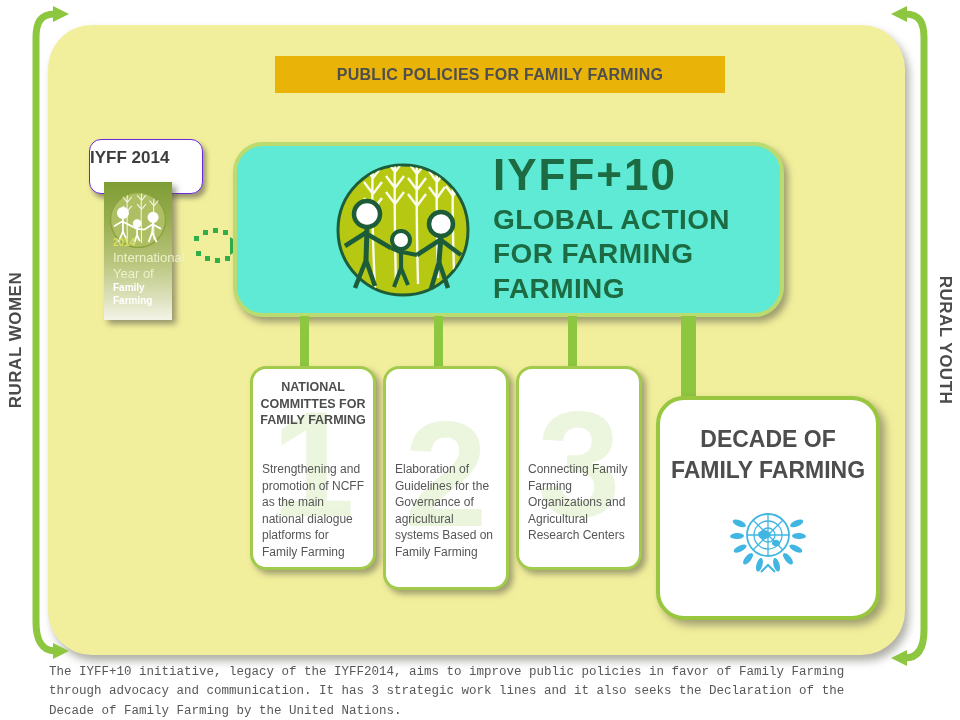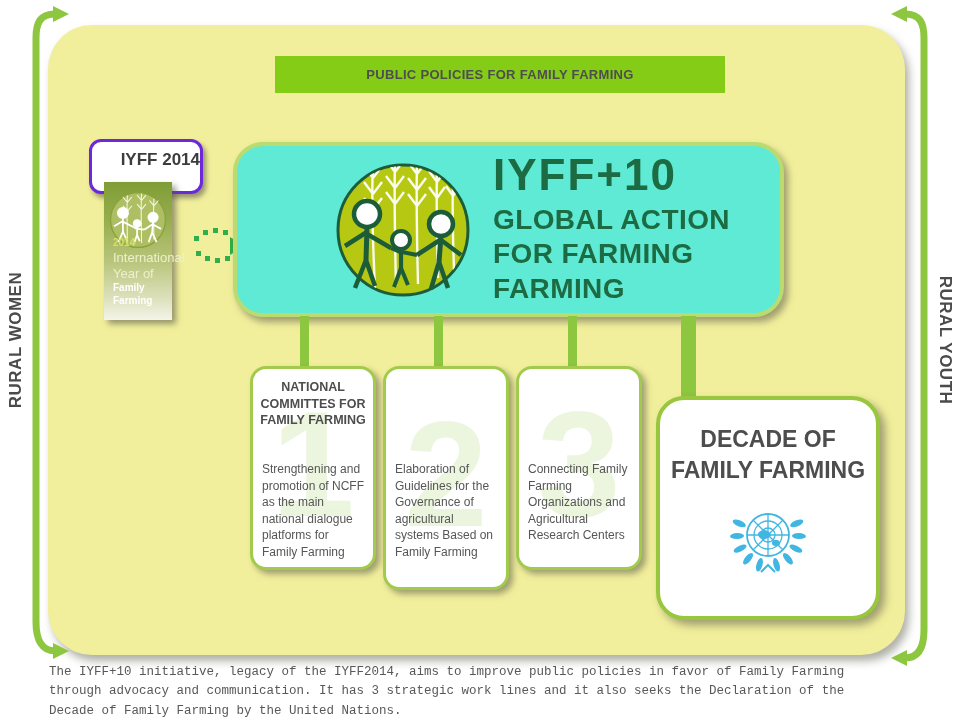--- a/index.html
+++ b/index.html
@@ -16,29 +16,29 @@
   
   .side-label{
     position:absolute;white-space:nowrap;font-weight:bold;font-size:17px;
     color:#4b4b4b;letter-spacing:.5px;
   }
   .side-label.left{left:16px;top:340px;transform:translate(-50%,-50%) rotate(-90deg);}
   .side-label.right{left:945px;top:340px;transform:translate(-50%,-50%) rotate(90deg);}
   
   .title-bar{
     position:absolute;left:275px;top:56px;width:450px;height:37px;
-    background:#84cc16;color:#4e4e4e;font-weight:bold;font-size:13px;
+    background:#eab308;color:#4e4e4e;font-weight:bold;font-size:16px;
     text-align:center;line-height:37px;letter-spacing:.3px;
   }
   
   .iyff-tag{
     position:absolute;left:89px;top:139px;width:114px;height:55px;box-sizing:border-box;
-    background:#fff;border:3px solid #6d28d9;border-radius:12px;
+    background:#fff;border:1px solid #6d28d9;border-radius:12px;
     box-shadow:3px 4px 5px rgba(90,90,75,.6);
-    text-align:right;font-weight:bold;font-size:17px;color:#3d3d3d;line-height:35px;
+    text-align:left;font-weight:bold;font-size:17px;color:#3d3d3d;line-height:35px;
   }
   
   .poster{
     position:absolute;left:104px;top:182px;width:68px;height:138px;
     background:linear-gradient(180deg,#7f9d36 0%,#97ad4e 28%,#b9c57c 58%,#dfe3c0 86%,#f4f4e8 100%);
     box-shadow:4px 4px 6px rgba(90,90,75,.6);
   }
   .poster svg{display:block;margin:7px auto 0;}
   .poster-text{position:absolute;left:9px;bottom:13px;line-height:1.25;}
   .poster-year{font-weight:bold;font-size:10px;color:#d8e060;}

